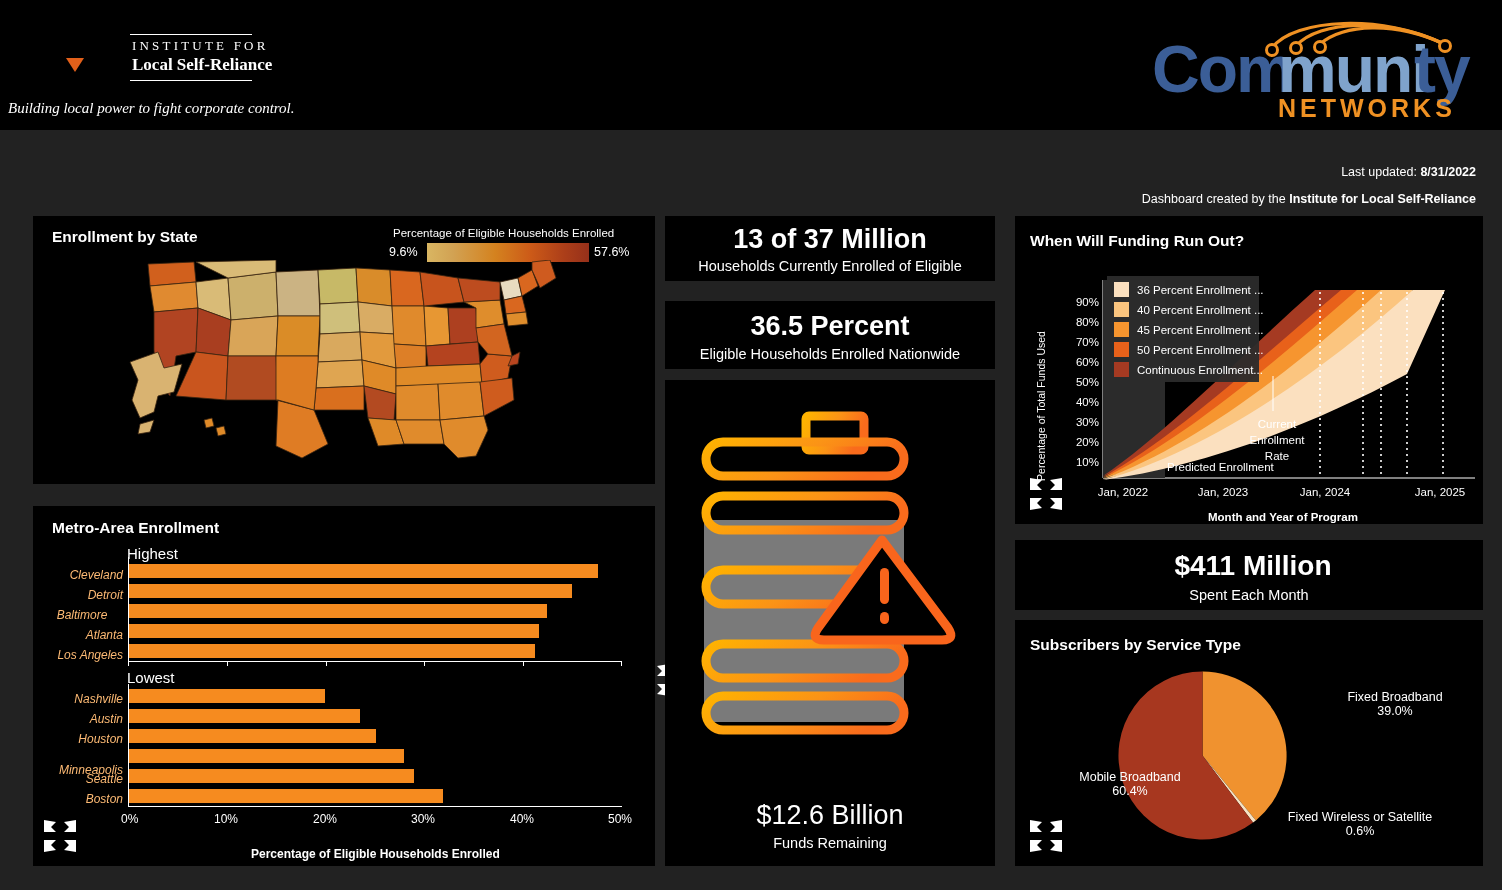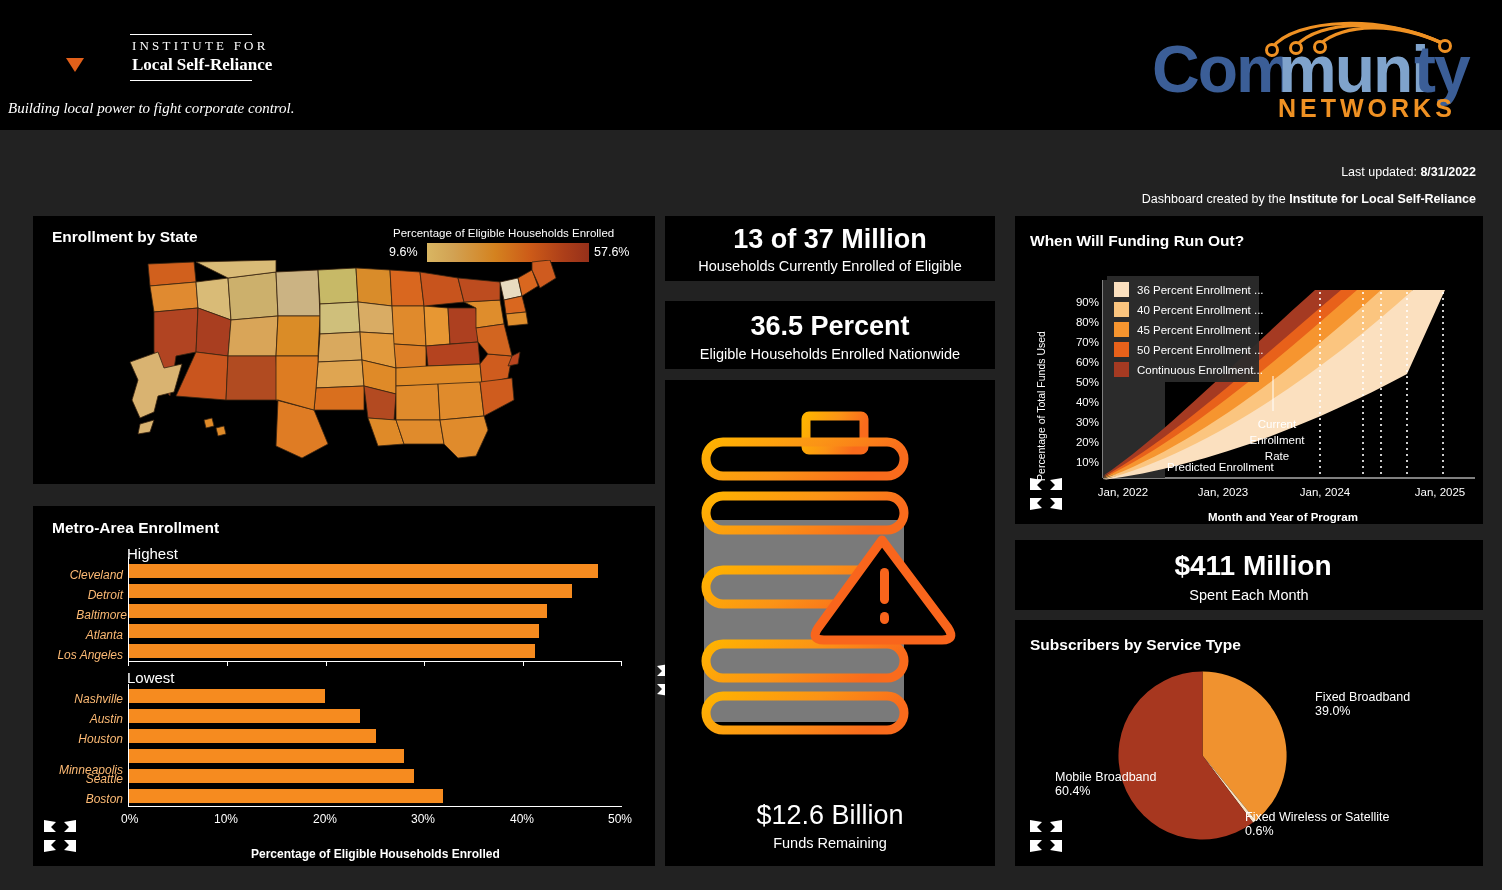--- a/index.html
+++ b/index.html
@@ -148,21 +148,21 @@
 
   
   #panel-funding { left: 1015px; top: 216px; width: 468px; height: 308px; }
   #funding-title { left: 15px; top: 16px; }
   #funding-svg { position: absolute; left: 0px; top: 40px; }
 
   
   #panel-pie { left: 1015px; top: 620px; width: 468px; height: 246px; }
   #pie-title { left: 15px; top: 16px; }
   #pie-svg { position: absolute; left: 100px; top: 48px; }
-  .pie-cb { position: absolute; font-size: 12.5px; color: #ffffff; white-space: nowrap; }
+  .pie-cb { position: absolute; font-size: 12.5px; color: #ffffff; white-space: nowrap; text-align: center; }
 </style>
 </head>
 <body>
 
 <div id="root">
 
   <div class="header">
 
     <div class="ilsr-logo">
       <span class="ilsr-tri"></span>
@@ -304,21 +304,21 @@
   </div>
 
   <div class="panel" id="panel-metro">
     <div class="panel-title" id="metro-title">Metro-Area Enrollment</div>
 
     <div class="sub-head" style="left:94px; top:39px;">Highest</div>
     <div class="sub-head" style="left:94px; top:163px;">Lowest</div>
 
     <div class="cat-label" style="left:0px; width:90px; top:62px;">Cleveland</div>
     <div class="cat-label" style="left:0px; width:90px; top:82px;">Detroit</div>
-    <div class="cat-label" style="left:4px; width:90px; top:102px;">Baltimore</div>
+    <div class="cat-label" style="left:4px; width:90px; top:102px;text-align:center;">Baltimore</div>
     <div class="cat-label" style="left:0px; width:90px; top:122px;">Atlanta</div>
     <div class="cat-label" style="left:0px; width:90px; top:142px;">Los Angeles</div>
 
     <div class="bar" id="hbar0" style="left: 95px; top: 58px; width: 470.288px; background: rgb(246, 139, 31);"></div>
     <div class="bar" id="hbar1" style="left: 95px; top: 78px; width: 443.612px; background: rgb(246, 139, 31);"></div>
     <div class="bar" id="hbar2" style="left: 95px; top: 98px; width: 418.912px; background: rgb(246, 139, 31);"></div>
     <div class="bar" id="hbar3" style="left: 95px; top: 118px; width: 411.008px; background: rgb(246, 139, 31);"></div>
     <div class="bar" id="hbar4" style="left: 95px; top: 138px; width: 407.056px; background: rgb(246, 139, 31);"></div>
 
     <div class="axis-line" style="left:95px; top:51px; width:1px; height:105px;"></div>

